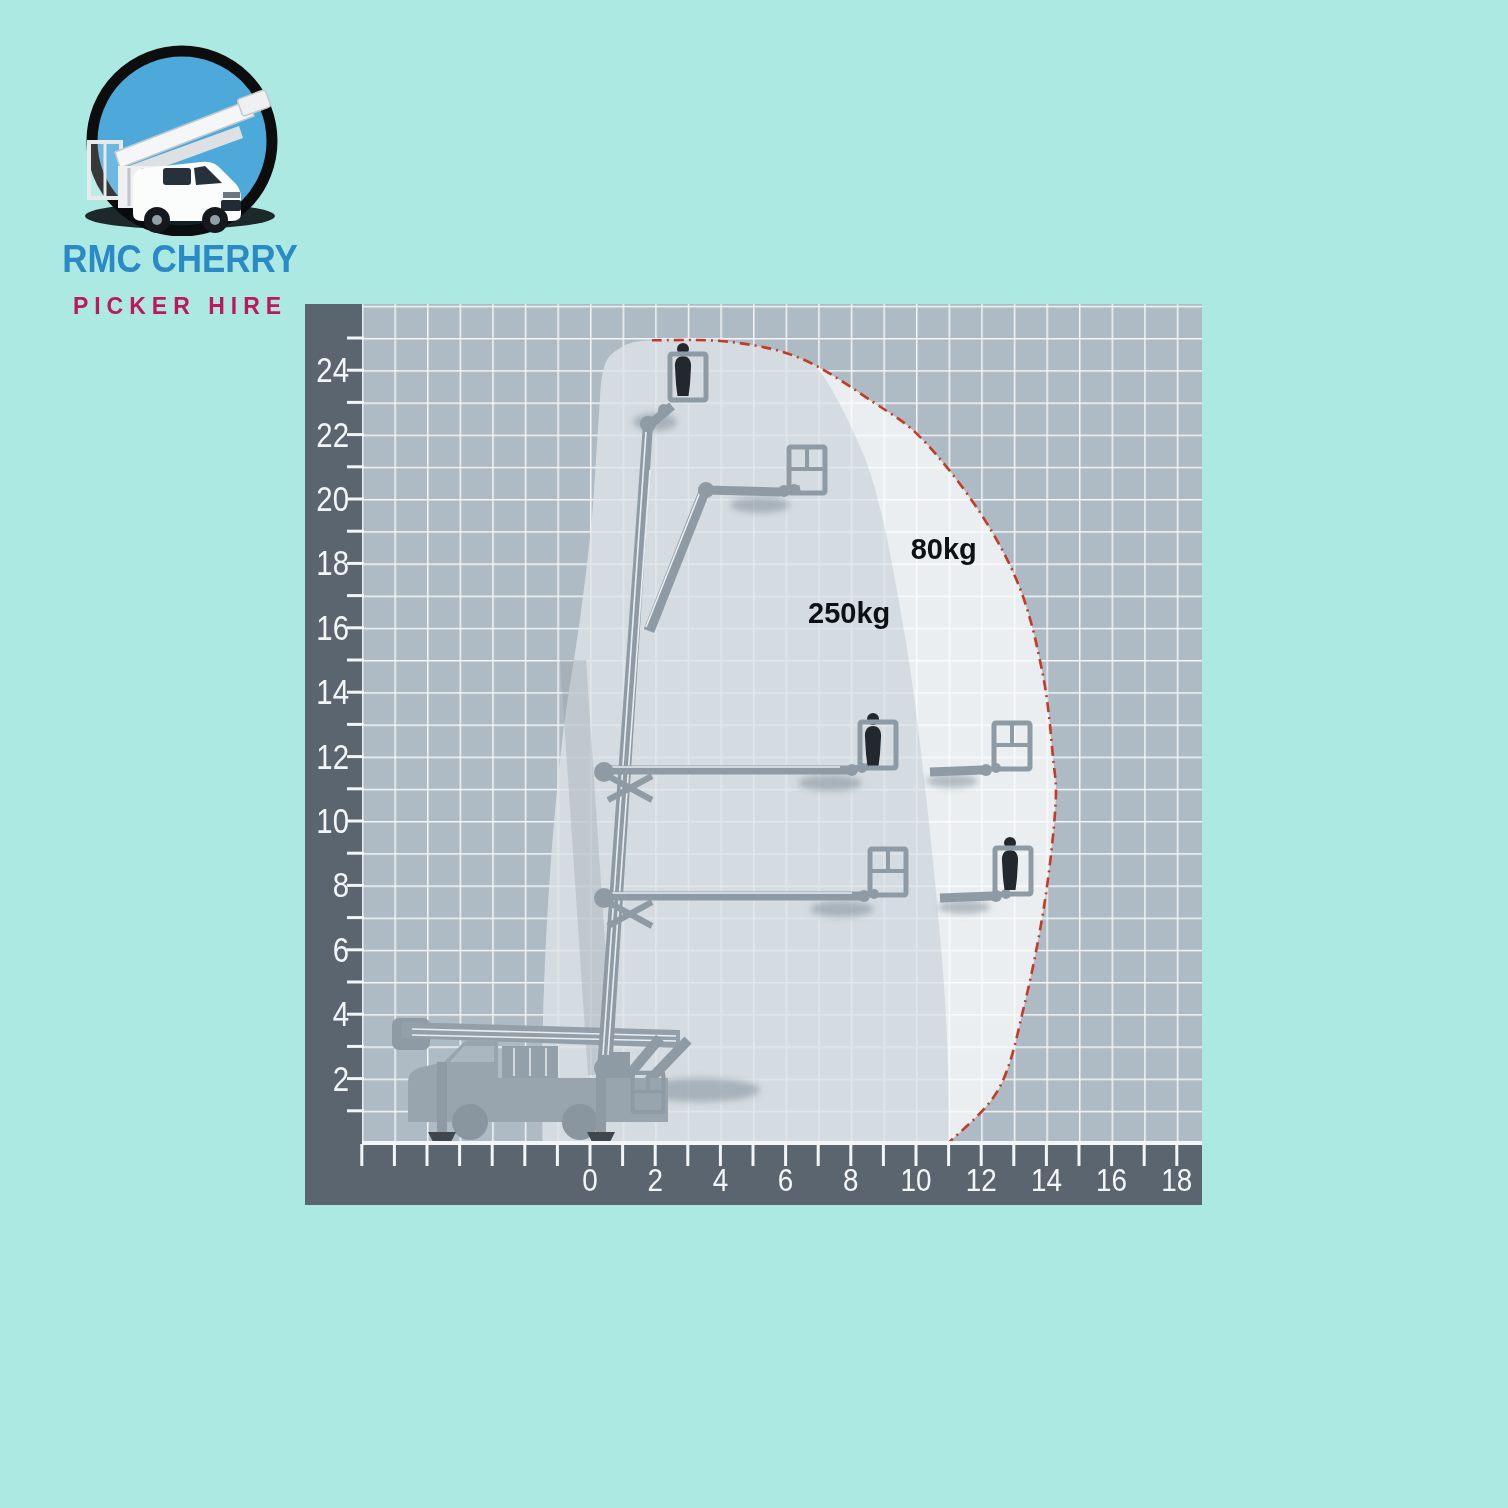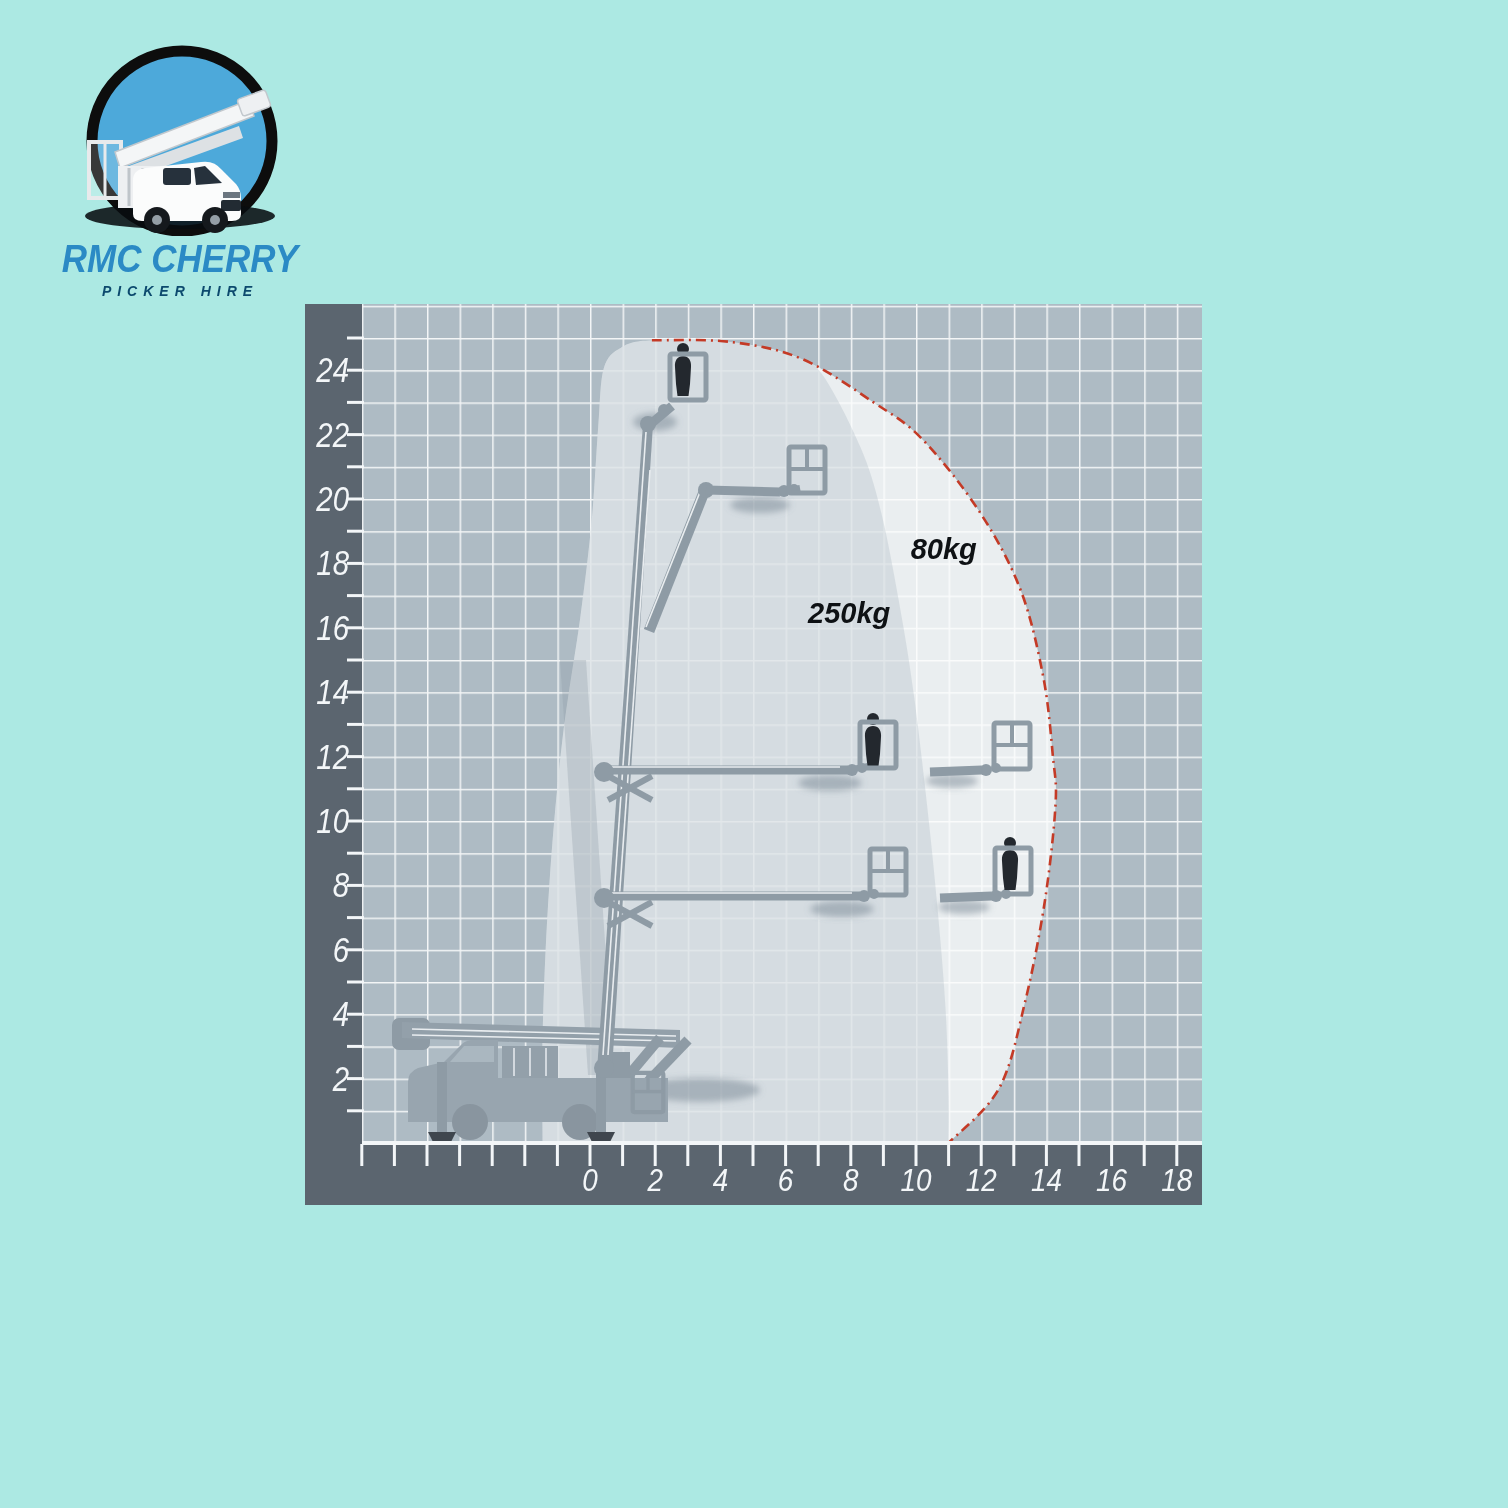--- a/index.html
+++ b/index.html
@@ -1,22 +1,22 @@
 <!DOCTYPE html>
 <html><head>
 <meta charset="utf-8">
 <style>
   html,body{margin:0;padding:0;}
   body{background:#ace9e3;font-family:"Liberation Sans","DejaVu Sans",sans-serif;}
-  .page{position:relative;width:1252px;height:1508px;background:#ace9e3;overflow:hidden;font-style:italic;}
+  .page{position:relative;width:1252px;height:1508px;background:#ace9e3;overflow:hidden;}
   .logo{position:absolute;left:50px;top:44px;width:260px;text-align:center;}
   .logo svg{display:block;margin:0 auto;}
   .logo-title{margin-top:2px;font-size:38px;font-weight:bold;color:#2b8ac5;
       transform:scaleX(0.92);transform-origin:center;letter-spacing:0px;white-space:nowrap;}
-  .logo-subtitle{margin-top:2px;font-size:14px;font-weight:bold;color:#0c4a6e;
+  .logo-subtitle{margin-top:12px;font-size:23px;font-weight:bold;color:#be185d;
       letter-spacing:6px;white-space:nowrap;}
   .chart-wrap{position:absolute;left:305px;top:304px;width:897px;height:901px;}
   .chart-wrap svg{display:block;width:100%;height:100%;}
   text.axis{fill:#f3f6f8;}
   text.zone{fill:#0e1114;font-weight:bold;font-size:29px;}
 </style>
 </head>
 <body>
 
 <div class="page">

